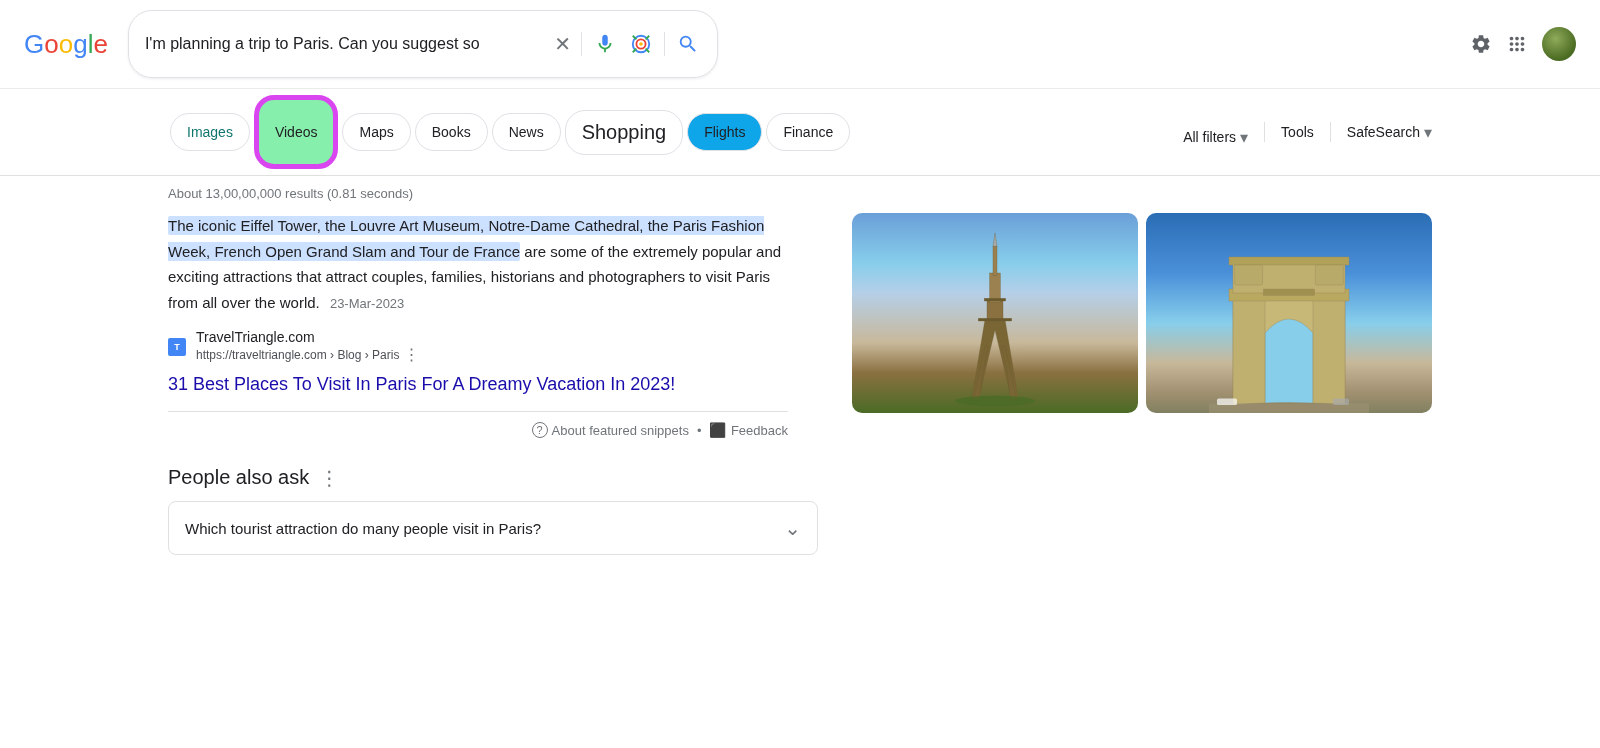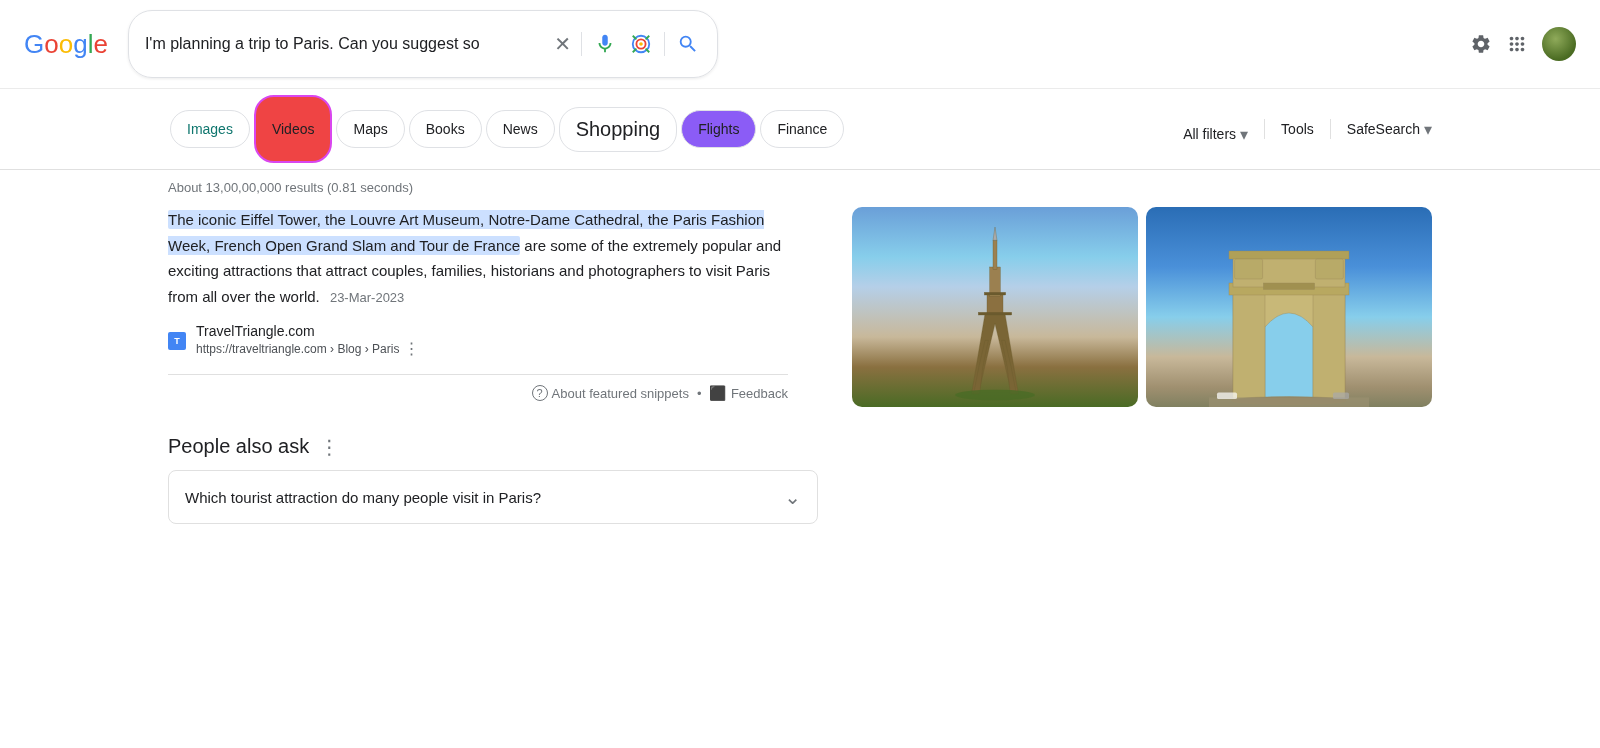--- a/index.html
+++ b/index.html
@@ -60,36 +60,36 @@
     </button>
     <div style="width:34px; height:34px; border-radius:50%; background:radial-gradient(circle at 40% 35%, #8faa5a, #4a6b22 70%); cursor:pointer; overflow:hidden;">
     </div>
   </div>
 </div>
 
 <div style="display:flex; align-items:center; padding:0 168px; border-bottom:1px solid #e0e0e0;">
   <a href="#" style="text-decoration:none; color:#0f766e; font-size:14px; padding:10px 16px; margin:6px 2px; border:1px solid #dfe1e5; border-radius:20px; white-space:nowrap; background:#fff; display:inline-block;">
     <span>Images</span>
   </a>
-  <a href="#" style="text-decoration:none; color:#202124; font-size:14px; padding:24px 16px; margin:6px 2px; border:2px solid #d946ef; border-radius:20px; white-space:nowrap; background:#ef4444; display:inline-block;">
+  <a href="#" style="text-decoration:none; color:#202124; font-size:14px; padding:24px 16px; margin:6px 2px; border:5px solid #d946ef; border-radius:20px; white-space:nowrap; background:#86efac; display:inline-block;">
     <span>Videos</span>
   </a>
   <a href="#" style="text-decoration:none; color:#202124; font-size:14px; padding:10px 16px; margin:6px 2px; border:1px solid #dfe1e5; border-radius:20px; white-space:nowrap; background:#fff; display:inline-block;">
     <span>Maps</span>
   </a>
   <a href="#" style="text-decoration:none; color:#202124; font-size:14px; padding:10px 16px; margin:6px 2px; border:1px solid #dfe1e5; border-radius:20px; white-space:nowrap; background:#fff; display:inline-block;">
     <span>Books</span>
   </a>
   <a href="#" style="text-decoration:none; color:#202124; font-size:14px; padding:10px 16px; margin:6px 2px; border:1px solid #dfe1e5; border-radius:20px; white-space:nowrap; background:#fff; display:inline-block;">
     <span>News</span>
   </a>
   <a href="#" style="text-decoration:none; color:#202124; font-size:20px; padding:10px 16px; margin:6px 2px; border:1px solid #dfe1e5; border-radius:20px; white-space:nowrap; background:#fff; display:inline-block;">
     <span>Shopping</span>
   </a>
-  <a href="#" style="text-decoration:none; color:#202124; font-size:14px; padding:10px 16px; margin:6px 2px; border:1px solid #dfe1e5; border-radius:20px; white-space:nowrap; background:#8b5cf6; display:inline-block;">
+  <a href="#" style="text-decoration:none; color:#202124; font-size:14px; padding:10px 16px; margin:6px 2px; border:1px solid #dfe1e5; border-radius:20px; white-space:nowrap; background:#0ea5e9; display:inline-block;">
     <span>Flights</span>
   </a>
   <a href="#" style="text-decoration:none; color:#202124; font-size:14px; padding:10px 16px; margin:6px 2px; border:1px solid #dfe1e5; border-radius:20px; white-space:nowrap; background:#fff; display:inline-block;">
     <span>Finance</span>
   </a>
 
   <div style="margin-left:auto; display:flex; align-items:center; gap:16px; font-size:14px; color:#202124;">
     <button style="background:none; border:none; cursor:pointer; font-size:14px; color:#202124; display:flex; align-items:center; gap:4px; padding:0;margin-top:10px;">
       <span>All filters</span>
       <span style="color:#70757a; font-size:16px;">▾</span>
@@ -121,20 +121,23 @@
         <div style="width:18px; height:18px; background:#4285F4; border-radius:2px; display:flex; align-items:center; justify-content:center; font-size:9px; color:white; font-weight:bold;">T</div>
         <div style="display:flex; flex-direction:column;">
           <span style="font-size:14px; color:#202124; font-weight:500;">TravelTriangle.com</span>
           <div style="display:flex; align-items:center; gap:4px;">
             <span style="font-size:12px; color:#4d5156;">https://traveltriangle.com › Blog › Paris</span>
             <span style="color:#70757a; font-size:16px; cursor:pointer;">⋮</span>
           </div>
         </div>
       </div>
 
+      <a href="#" style="color:#1a0dab; font-size:18px; text-decoration:none; display:inline-block; margin-top:10px;">
+        <span>31 Best Places To Visit In Paris For A Dreamy Vacation In 2023!</span>
+      </a>
 
       <div style="display:flex; align-items:center; justify-content:flex-end; gap:8px; color:#70757a; font-size:13px; margin-top:16px; padding-top:10px; border-top:1px solid #e0e0e0;">
         <div style="display:flex; align-items:center; gap:4px; cursor:pointer;">
           <span style="width:16px; height:16px; border:1px solid #70757a; border-radius:50%; display:inline-flex; align-items:center; justify-content:center; font-size:11px; color:#70757a;">?</span>
           <span>About featured snippets</span>
         </div>
         <span style="color:#70757a;">•</span>
         <div style="display:flex; align-items:center; gap:4px; cursor:pointer;">
           <span style="font-size:14px;">⬛</span>
           <span>Feedback</span>

